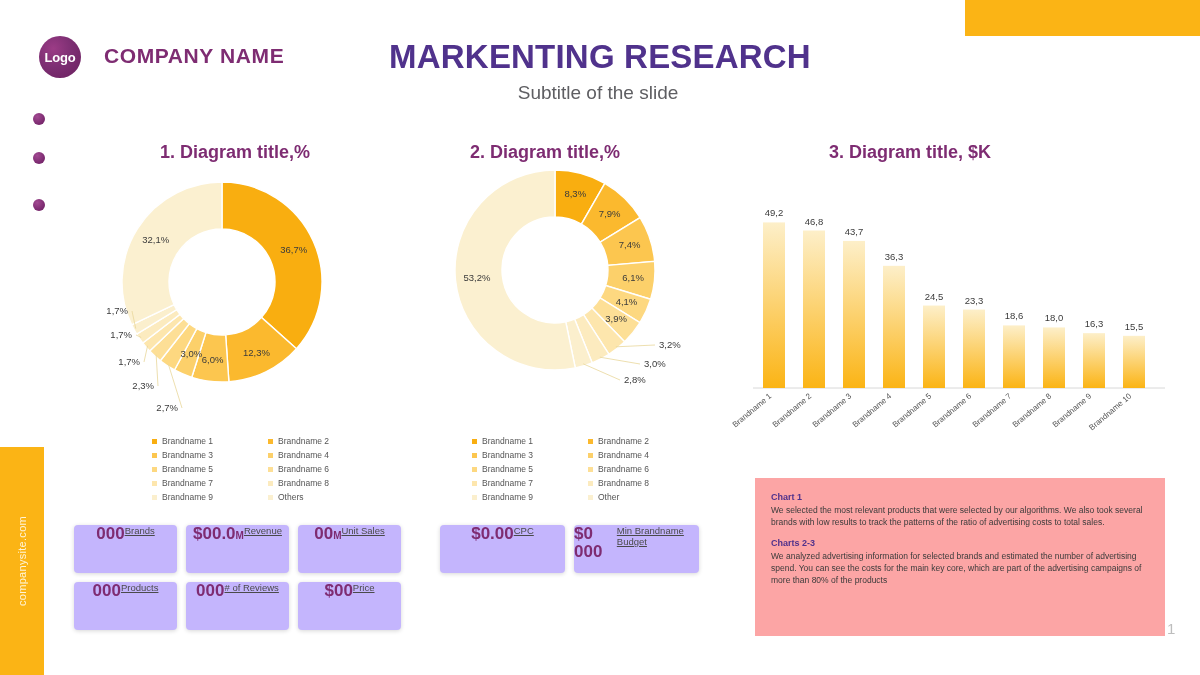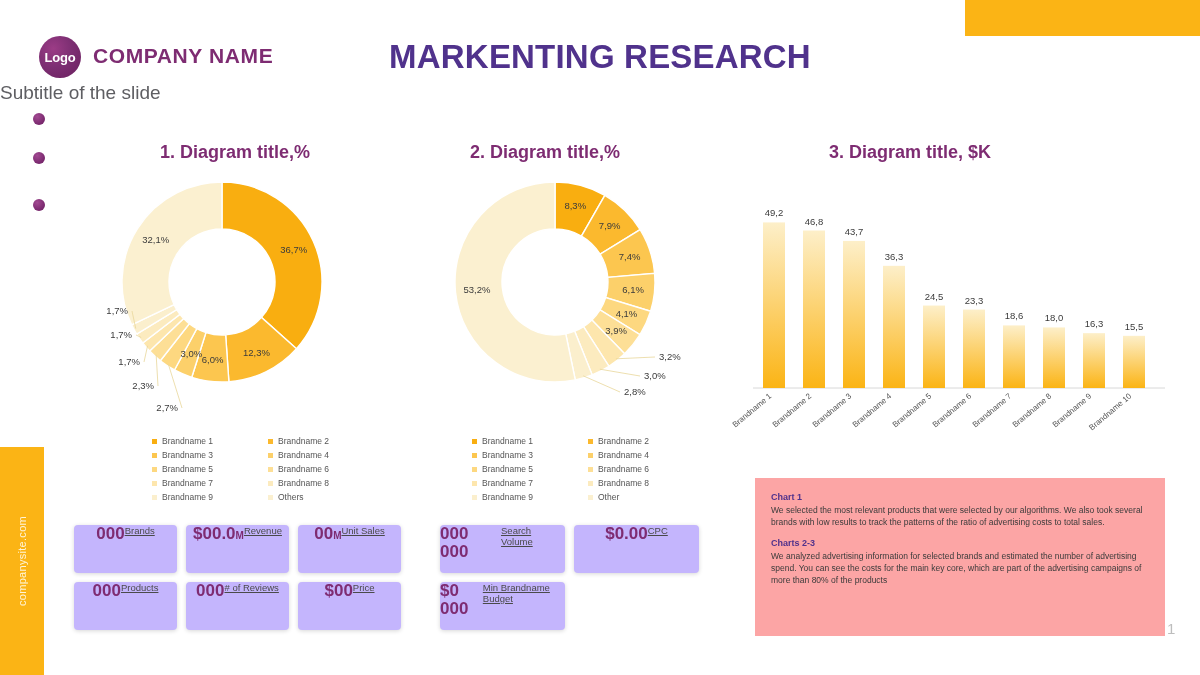--- a/index.html
+++ b/index.html
@@ -43,44 +43,44 @@
   .dot{
     position:absolute;width:12px;height:12px;border-radius:50%;
     background:radial-gradient(circle at 35% 30%, #A24A92 0%, #7E2C72 60%, #6B1F60 100%);
   }
   .dot.d1{left:33px;top:113px;}
   .dot.d2{left:33px;top:152px;}
   .dot.d3{left:33px;top:199px;}
 
   
   .company-name{
-    position:absolute;left:93px;top:44px;
+    position:absolute;left:104px;top:44px;
     font-size:21px;font-weight:bold;color:#7E2C72;letter-spacing:.6px;
   }
   .main-title{
     position:absolute;left:0;top:38px;width:1200px;text-align:center;
     font-size:33px;font-weight:bold;color:#50328C;letter-spacing:.2px;
   }
   .subtitle{
-    position:absolute;left:0;top:82px;width:1196px;
+    position:absolute;left:0;top:82px;width:1196px;text-align:center;
     font-size:19px;color:#5E5E62;
   }
 
   
   .chart-title{
     position:absolute;font-size:18px;font-weight:bold;color:#7E2C72;text-align:center;
   }
   .ct1{left:130px;top:142px;width:210px;}
   .ct2{left:400px;top:142px;width:290px;}
   .ct3{left:760px;top:142px;width:300px;}
 
   
   .donut-wrap{position:absolute;}
   .donut-wrap.w1{left:92px;top:172px;width:260px;height:250px;}
-  .donut-wrap.w2{left:450px;top:172px;width:250px;height:250px;}
+  .donut-wrap.w2{left:450px;top:160px;width:250px;height:250px;}
   .donut-wrap svg{display:block;overflow:visible;}
   .slice-label{font-size:9.5px;fill:#3b3b3b;font-family:"Liberation Sans",sans-serif;}
   .leader{stroke:#E8D79A;stroke-width:.8;fill:none;}
 
   
   .legend{position:absolute;display:grid;grid-template-columns:98px 98px;
           column-gap:18px;row-gap:0px;font-size:8.5px;color:#555;}
   .legend.l1{left:152px;top:434px;}
   .legend.l2{left:472px;top:434px;}
   .legend-item{display:flex;align-items:center;gap:5px;height:14px;white-space:nowrap;}
@@ -346,24 +346,20 @@
         <div class="kpi-value">000</div>
         <div class="kpi-label"># of Reviews</div>
       </div>
       <div class="kpi-card">
         <div class="kpi-value">$00</div>
         <div class="kpi-label">Price</div>
       </div>
     </div>
   <div class="kpi-grid g2" id="kpigrid2">
       <div class="kpi-card">
-        <div class="kpi-value">000 000</div>
-        <div class="kpi-label">Search Volume</div>
-      </div>
-      <div class="kpi-card">
         <div class="kpi-value">$0.00</div>
         <div class="kpi-label">CPC</div>
       </div>
       <div class="kpi-card">
         <div class="kpi-value">$0 000</div>
         <div class="kpi-label">Min Brandname Budget</div>
       </div>
     </div>
 
   <div class="notes">

